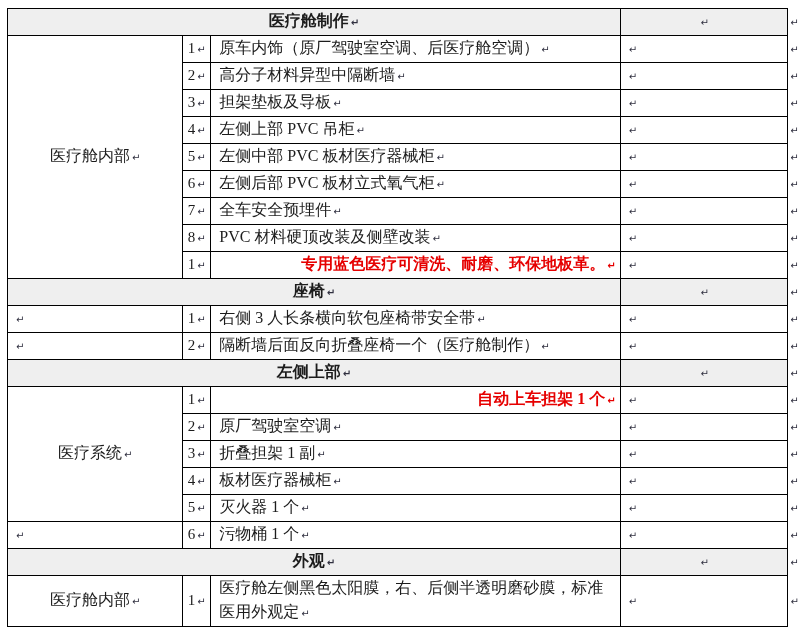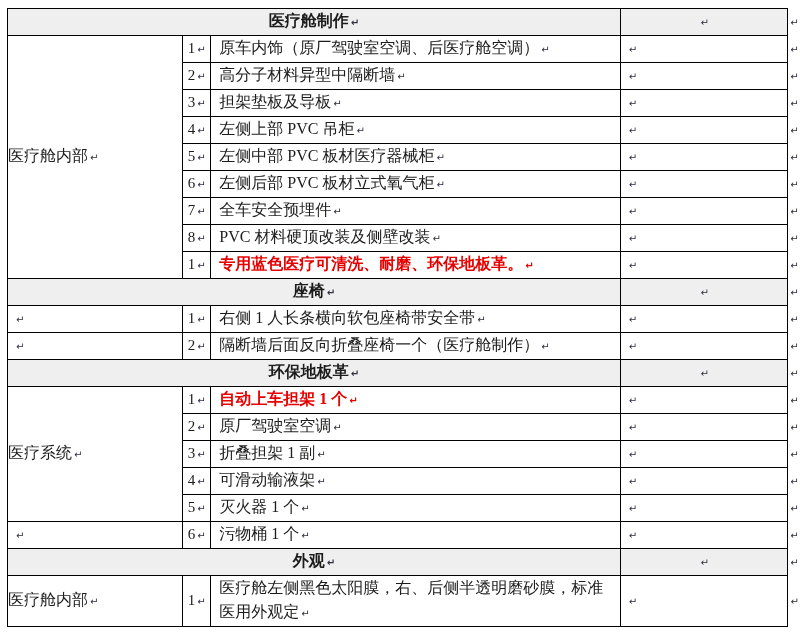--- a/index.html
+++ b/index.html
@@ -21,29 +21,29 @@
   col.c4{width:168px} col.c5{width:12px}
   td{
     border:1px solid var(--grid);
     padding:0;font-size:16px;line-height:24px;
     vertical-align:middle;overflow:hidden;
   }
   tr.r{height:25px}
   tr.last{height:50px}
   td.num{text-align:center;font-size:15px;}
   td.desc{padding:0 4px 0 8px;}
-  td.cat{}
+  td.cat{text-align:center;}
   td.cat.empty{text-align:left;padding-left:6px;}
   td.blank{padding-left:6px;}
   td.endc{border:none;background:transparent;text-align:center;padding:0;}
   tr.sec td{background:var(--section_bg);margin-left:6px;}
   tr.sec td.endc{background:transparent;}
   td.sech{text-align:center;font-weight:bold;}
   td.secr{text-align:center;}
-  td.red{color:var(--red);font-weight:bold;}
+  td.red{color:var(--red);font-weight:bold;text-align:right;}
   .pm{
     font-size:10px;color:var(--mark);margin-left:2px;
     font-family:"DejaVu Sans",sans-serif;
   }
   td.red .pm{color:var(--red);}
 </style>
 </head>
 <body>
 
 <table class="spec">
@@ -119,34 +119,34 @@
   </tr>
 
   <tr class="r sec">
     <td class="sech" colspan="3"><span>座椅</span><span class="pm">↵</span></td>
     <td class="secr"><span class="pm">↵</span></td>
     <td class="endc"><span class="pm">↵</span></td>
   </tr>
   <tr class="r">
     <td class="cat empty"><span class="pm">↵</span></td>
     <td class="num"><span>1</span><span class="pm">↵</span></td>
-    <td class="desc"><span>右侧 1 人长条横向软包座椅带安全带</span><span class="pm">↵</span></td>
+    <td class="desc"><span>右侧 3 人长条横向软包座椅带安全带</span><span class="pm">↵</span></td>
     <td class="blank"><span class="pm">↵</span></td>
     <td class="endc"><span class="pm">↵</span></td>
   </tr>
   <tr class="r">
     <td class="cat empty"><span class="pm">↵</span></td>
     <td class="num"><span>2</span><span class="pm">↵</span></td>
     <td class="desc"><span>隔断墙后面反向折叠座椅一个（医疗舱制作）</span><span class="pm">↵</span></td>
     <td class="blank"><span class="pm">↵</span></td>
     <td class="endc"><span class="pm">↵</span></td>
   </tr>
 
   <tr class="r sec">
-    <td class="sech" colspan="3"><span>环保地板革</span><span class="pm">↵</span></td>
+    <td class="sech" colspan="3"><span>左侧上部</span><span class="pm">↵</span></td>
     <td class="secr"><span class="pm">↵</span></td>
     <td class="endc"><span class="pm">↵</span></td>
   </tr>
   <tr class="r">
     <td class="cat" rowspan="5"><span>医疗系统</span><span class="pm">↵</span></td>
     <td class="num"><span>1</span><span class="pm">↵</span></td>
     <td class="desc red"><span>自动上车担架 1 个</span><span class="pm">↵</span></td>
     <td class="blank"><span class="pm">↵</span></td>
     <td class="endc"><span class="pm">↵</span></td>
   </tr>
@@ -157,21 +157,21 @@
     <td class="endc"><span class="pm">↵</span></td>
   </tr>
   <tr class="r">
     <td class="num"><span>3</span><span class="pm">↵</span></td>
     <td class="desc"><span>折叠担架 1 副</span><span class="pm">↵</span></td>
     <td class="blank"><span class="pm">↵</span></td>
     <td class="endc"><span class="pm">↵</span></td>
   </tr>
   <tr class="r">
     <td class="num"><span>4</span><span class="pm">↵</span></td>
-    <td class="desc"><span>可滑动输液架</span><span class="pm">↵</span></td>
+    <td class="desc"><span>板材医疗器械柜</span><span class="pm">↵</span></td>
     <td class="blank"><span class="pm">↵</span></td>
     <td class="endc"><span class="pm">↵</span></td>
   </tr>
   <tr class="r">
     <td class="num"><span>5</span><span class="pm">↵</span></td>
     <td class="desc"><span>灭火器 1 个</span><span class="pm">↵</span></td>
     <td class="blank"><span class="pm">↵</span></td>
     <td class="endc"><span class="pm">↵</span></td>
   </tr>
   <tr class="r">

